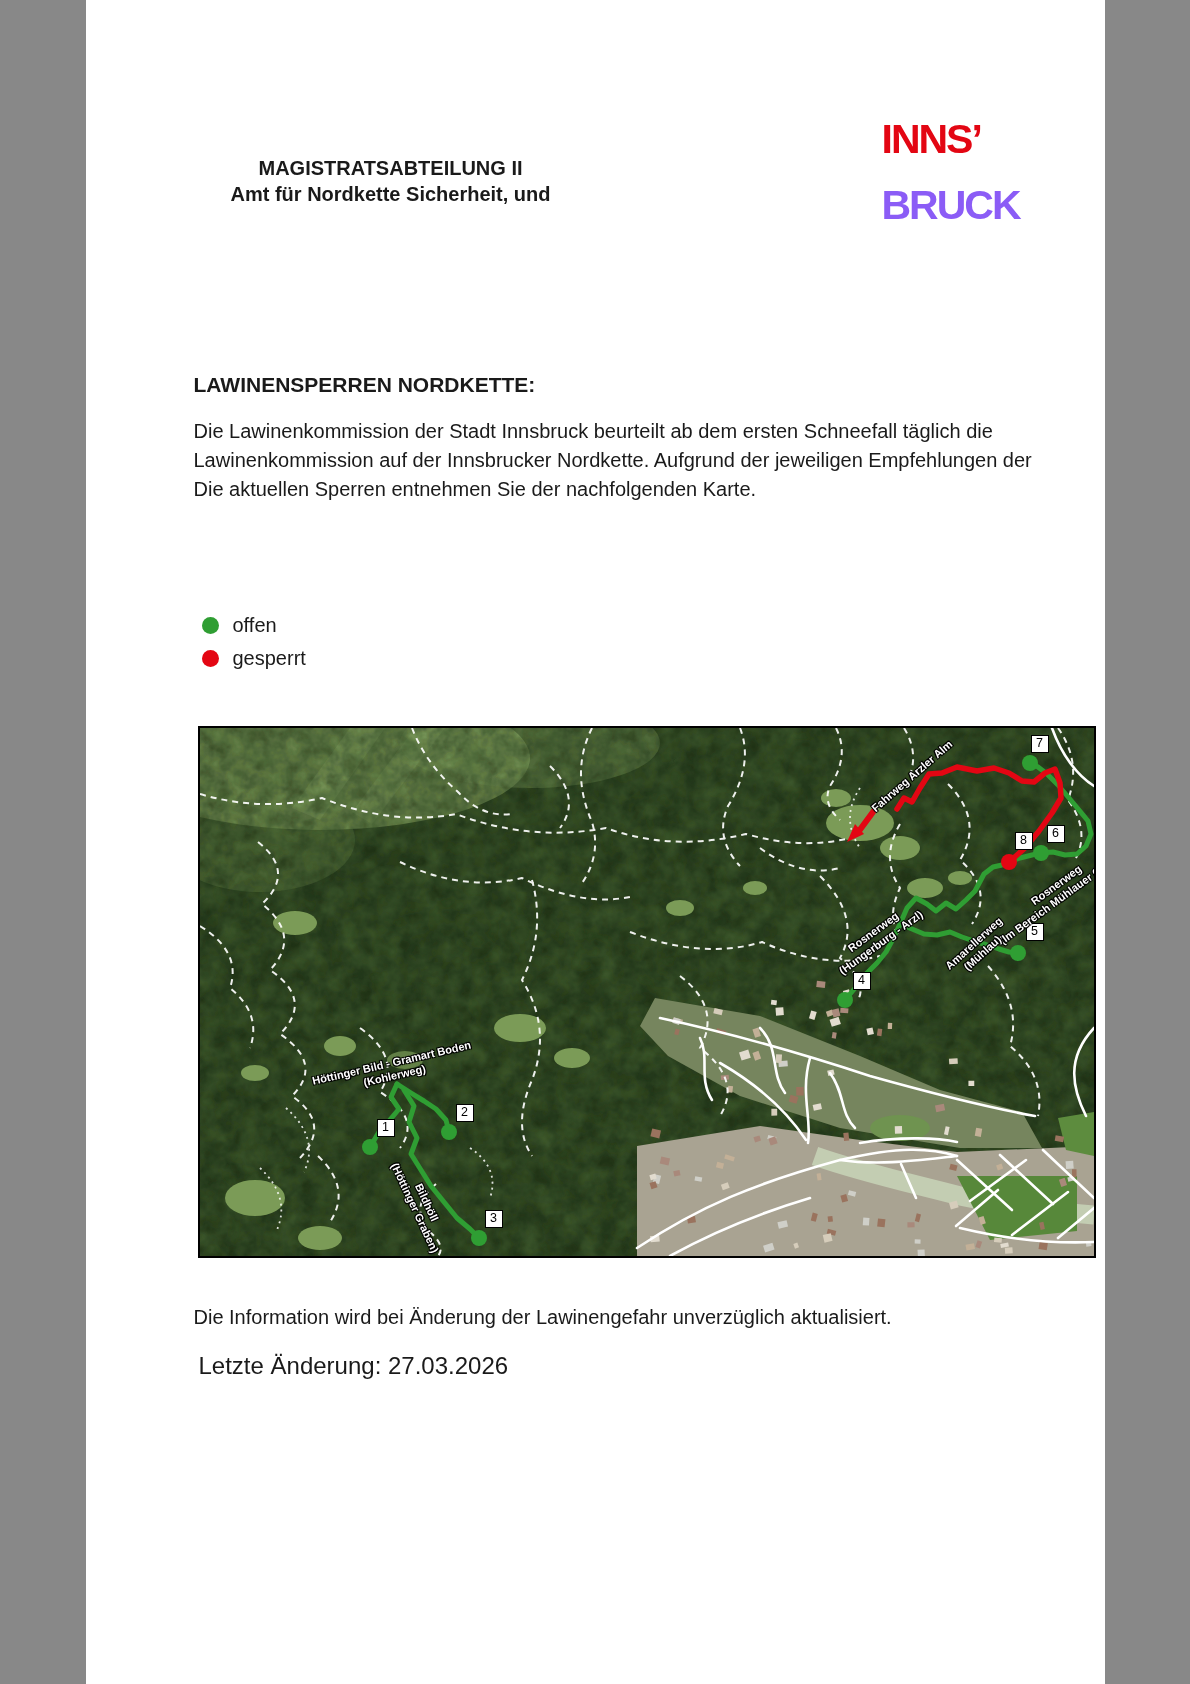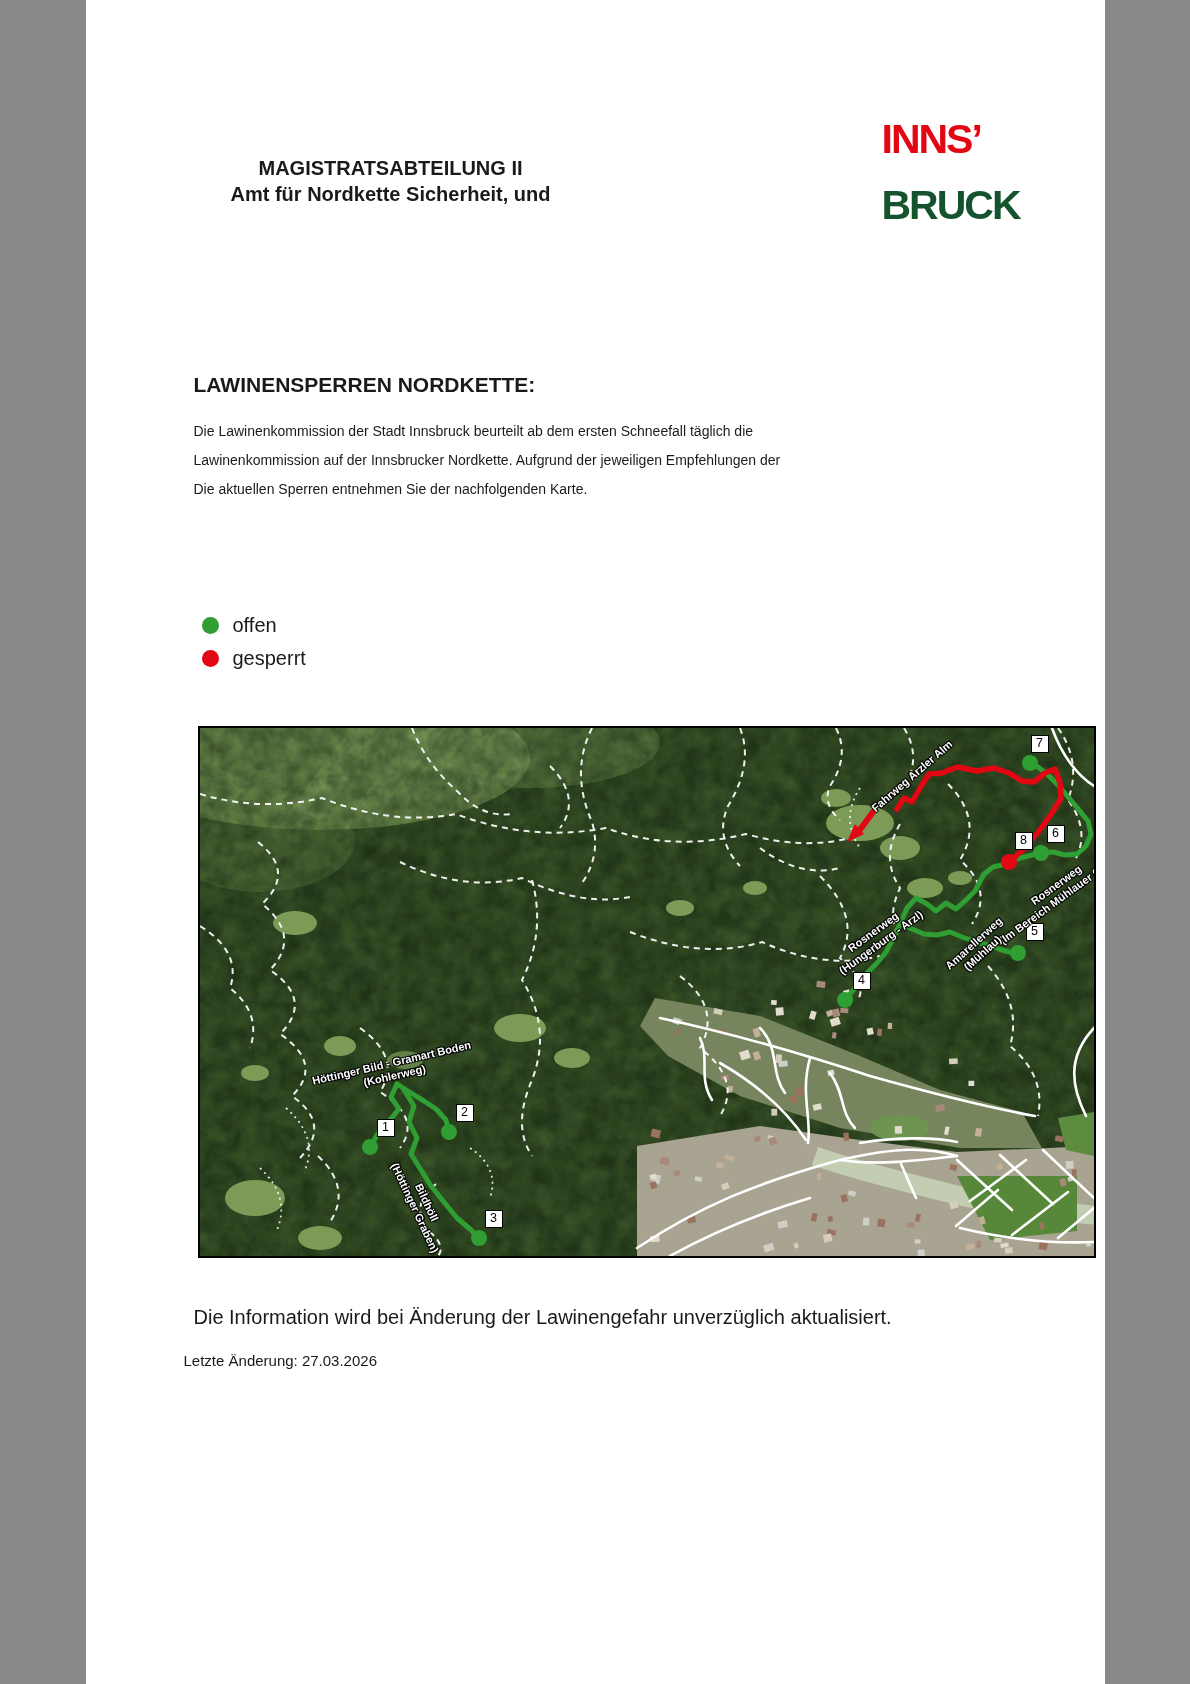--- a/index.html
+++ b/index.html
@@ -5,27 +5,27 @@
   html,body{margin:0;padding:0;background:#888;}
   .page{position:relative;width:1019px;height:1684px;background:#fff;overflow:hidden;
         font-family:"Liberation Sans",sans-serif;color:#1a1a1a;margin:0 auto;}
   
   .dept{position:absolute;left:100px;top:155px;width:410px;text-align:center;
         font-weight:bold;font-size:20px;line-height:26px;}
   .logo{position:absolute;left:796px;top:106px;font-weight:bold;font-size:41px;
         line-height:66px;letter-spacing:-2px;color:#e30613;}
   
   .title{position:absolute;left:108px;top:373px;font-weight:bold;font-size:21px;}
-  .para{position:absolute;left:108px;top:417px;width:910px;font-size:14px;line-height:29px;}
+  .para{position:absolute;left:108px;top:417px;width:910px;font-size:20px;line-height:29px;}
   .legend{position:absolute;left:116px;top:612px;}
   .legend-row{display:flex;align-items:center;height:26px;margin-bottom:7px;}
   .legend-dot{width:17px;height:17px;border-radius:50%;margin-right:14px;flex:0 0 auto;}
   .legend-label{font-size:20px;}
   .note1{position:absolute;left:108px;top:1306px;font-size:20px;}
-  .note2{position:absolute;left:98px;top:1352px;font-size:15px;}
+  .note2{position:absolute;left:113px;top:1352px;font-size:24px;}
   
   .map{position:absolute;left:112px;top:726px;width:894px;height:528px;
        border:2px solid #000;overflow:hidden;background:#2c421f;}
   .map svg{position:absolute;left:0;top:0;}
   .map-overlay{position:absolute;left:0;top:0;width:100%;height:100%;}
   .mdot{position:absolute;width:16px;height:16px;border-radius:50%;
         margin-left:-8px;margin-top:-8px;}
   .mbox{position:absolute;width:18px;height:18px;margin-left:-9px;margin-top:-9px;
         background:#fff;border:1.5px solid #000;box-sizing:border-box;
         font-size:12.5px;line-height:14px;text-align:center;color:#000;}
@@ -38,21 +38,21 @@
 
 <div class="page">
 
   <div class="dept">
     <div>MAGISTRATSABTEILUNG II</div>
     <div>Amt für Nordkette Sicherheit, und</div>
   </div>
 
   <div class="logo">
     <div style="color: rgb(227, 6, 19);">INNS’</div>
-    <div style="color: #14532d;">BRUCK</div>
+    <div style="color: #8b5cf6;">BRUCK</div>
   </div>
 
   <div class="title">LAWINENSPERREN NORDKETTE:</div>
 
   <div class="para">
     <div>Die Lawinenkommission der Stadt Innsbruck beurteilt ab dem ersten Schneefall täglich die</div>
     <div>Lawinenkommission auf der Innsbrucker Nordkette. Aufgrund der jeweiligen Empfehlungen der</div>
     <div>Die aktuellen Sperren entnehmen Sie der nachfolgenden Karte.</div>
   </div>
 

